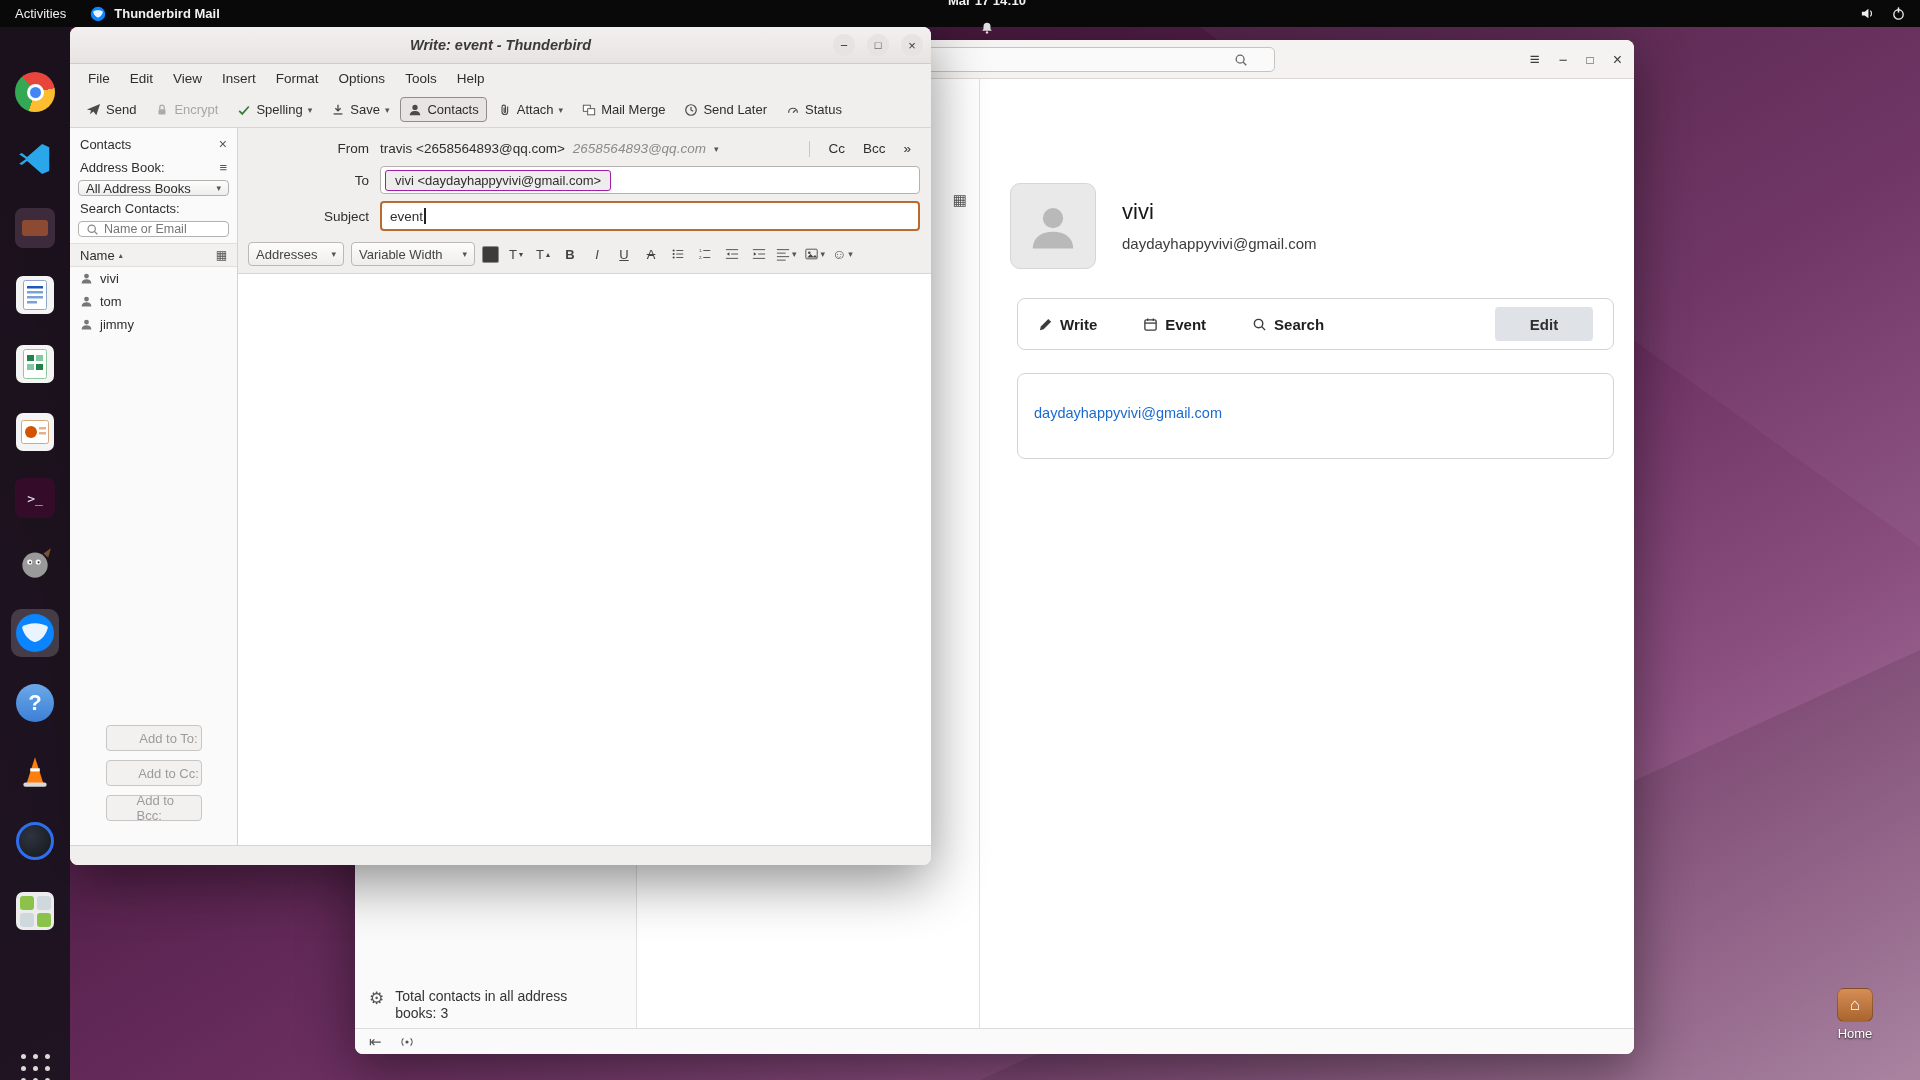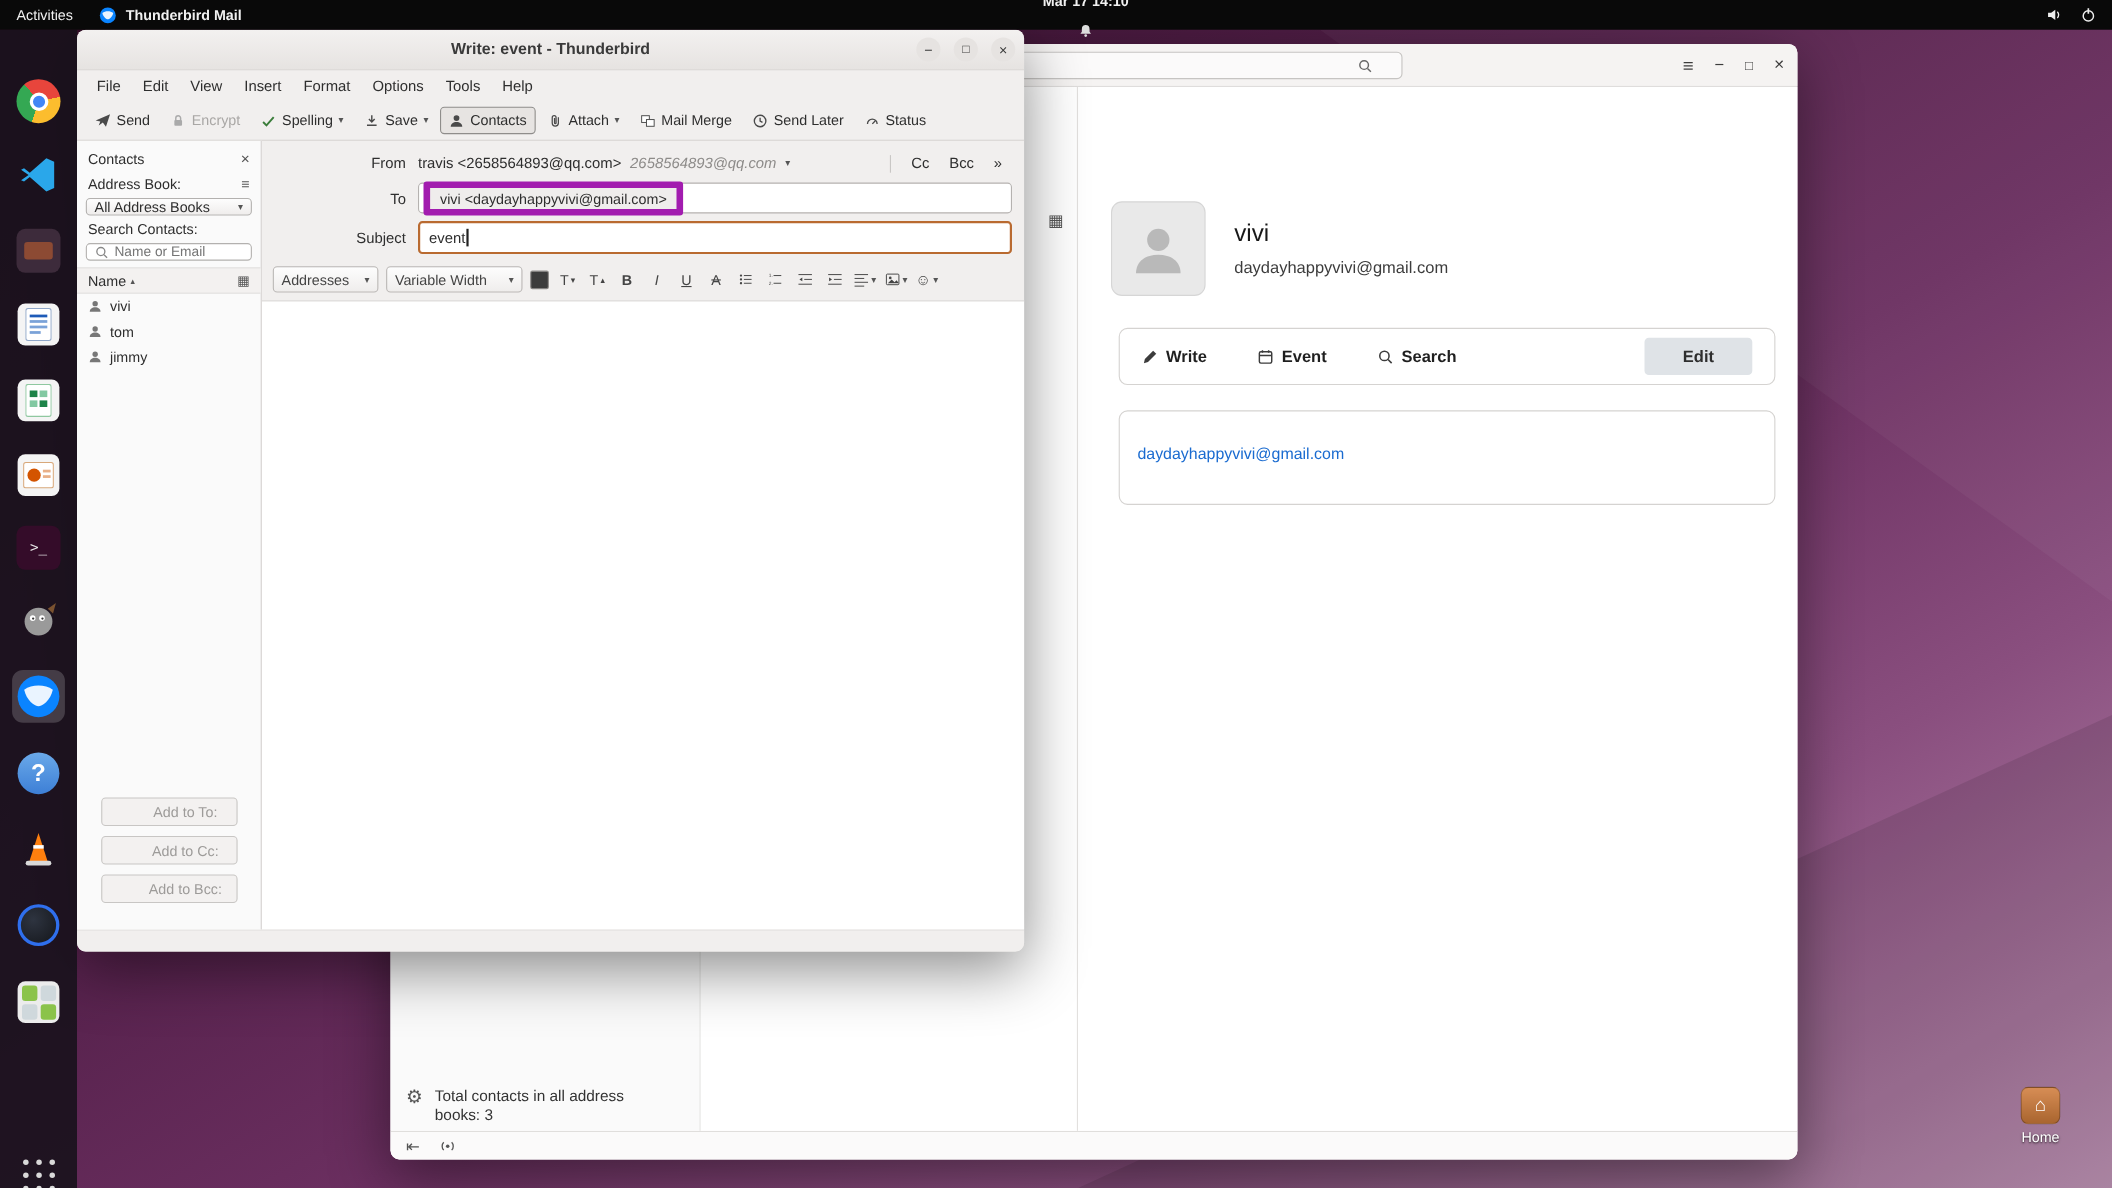--- a/index.html
+++ b/index.html
@@ -45,21 +45,21 @@
   
   .window { position:absolute; border-radius:8px; box-shadow:0 16px 55px rgba(0,0,0,.45); }
   .winbtn { width:22px; height:22px; border-radius:50%; background:#e6e3e1; color:#3b3b3b;
     display:flex; align-items:center; justify-content:center; font-size:13px; }
 
   
   #compose { left:70px; top:27px; width:861px; height:838px; background:#f1efee; z-index:50;
     display:flex; flex-direction:column; }
   .cw-titlebar { height:37px; flex:none; display:flex; align-items:center; position:relative;
     background:linear-gradient(#f3f1f0,#e6e3e1); border-bottom:1px solid #cfccca; border-radius:8px 8px 0 0; }
-  .cw-title { margin:0 auto; font-weight:bold; font-size:14.5px; color:#3a3a3a; }
+  .cw-title { margin:0 auto; font-weight:bold; font-size:14.5px; color:#3a3a3a;font-style:italic; }
   .cw-winbtns { position:absolute; right:8px; top:7px; display:flex; gap:12px; }
   .cw-menubar { height:28px; flex:none; display:flex; align-items:center; padding-left:8px; font-size:13.5px; }
   .menu-item { padding:4px 10px; border-radius:4px; }
   .cw-toolbar { height:36px; flex:none; display:flex; align-items:center; padding:0 8px; gap:3px;
     border-bottom:1px solid #d8d5d3; font-size:13px; }
   .tbtn { display:flex; align-items:center; gap:5px; padding:4px 7px; border-radius:4px; border:1px solid transparent; white-space:nowrap; }
   .tbtn.disabled { color:#a9a7a5; }
   .tbtn.active { border:1px solid #8f8d8b; background:#e7e4e2; }
   .caret { font-size:9px; color:#555; }
   .cw-main { flex:1; display:flex; min-height:0; }
@@ -71,34 +71,34 @@
   .sb-label { display:flex; align-items:center; justify-content:space-between; padding:3px 10px; }
   .sb-select, .sb-search { margin:2px 8px; height:16px; border:1px solid #b3b1af; border-radius:4px;
     display:flex; align-items:center; padding:0 7px; }
   .sb-select { background:linear-gradient(#fdfdfd,#efedec); justify-content:space-between; }
   .sb-search { background:#fff; gap:5px; margin-bottom:6px; }
   .sb-search input { border:none; outline:none; background:transparent; flex:1; min-width:0; font-size:12.5px; font-family:inherit; }
   .sb-colhead { display:flex; align-items:center; height:24px; padding:0 10px; gap:4px;
     border-top:1px solid #e2e0de; border-bottom:1px solid #e2e0de; background:#f3f1f0; }
   .sb-row { display:flex; align-items:center; gap:7px; height:23px; padding:0 10px; }
   .sb-buttons { position:absolute; left:0; right:0; bottom:24px; display:flex; flex-direction:column; gap:9px; align-items:center; }
-  .sb-buttons .sbtn { width:124px; height:26px; background:#f3f1f0; border:1px solid #c8c6c4; border-radius:4px;
+  .sb-buttons .sbtn { width:96px; height:26px; background:#f3f1f0; border:1px solid #c8c6c4; border-radius:4px;
     color:#9d9b99; font-size:13px; display:flex; align-items:center; justify-content:center;padding-left:30px; }
 
   .cw-editor { flex:1; display:flex; flex-direction:column; min-width:0; }
   .hdr-rows { padding-top:10px; }
   .hdr-row { display:flex; align-items:center; margin-bottom:7px; }
   .hdr-label { width:142px; flex:none; text-align:right; padding-right:11px; font-size:13.5px; }
   .hdr-field { width:540px; display:flex; align-items:center; font-size:13.5px; }
   .from-ident { color:#8d8b89; font-style:italic; margin-left:8px; }
   .vsep { width:1px; height:16px; background:#c9c7c5; margin:0 9px; }
   .hbtn { padding:3px 9px; border-radius:4px; }
   .hdr-input { width:540px; height:28px; background:#fff; border:1px solid #b5b2b0; border-radius:4px;
     display:flex; align-items:center; padding:0 4px; }
-  .pill { background:#efedec; border:6px solid #a21caf; border-radius:3px; padding:2px 9px; font-size:13px; }
+  .pill { background:#efedec; border:1px solid #a21caf; border-radius:3px; padding:2px 9px; font-size:13px; }
   .subject-input { width:540px; height:30px; background:#fff; border:2px solid var(--accent-orange,#b96a30);
     border-radius:4px; display:flex; align-items:center; padding:0 8px; font-size:13.5px; }
   .text-cursor { display:inline-block; width:1.5px; height:16px; background:#222; margin-left:1px; }
 
   .fmt-bar { display:flex; align-items:center; gap:7px; padding:4px 10px 7px; font-size:13px; color:#444; }
   .fmt-select { border:1px solid #bbb8b6; border-radius:4px; background:linear-gradient(#fdfdfd,#efedec);
     height:24px; display:flex; align-items:center; justify-content:space-between; padding:0 7px; }
   .color-chip { width:17px; height:17px; border:1px solid #8d8b89; background:#3c3c3c; border-radius:2px; }
   .fbtn { min-width:20px; height:22px; display:flex; align-items:center; justify-content:center; border-radius:3px; gap:2px; }
   .bold { font-weight:bold; } .ital { font-style:italic; } .und { text-decoration:underline; }

